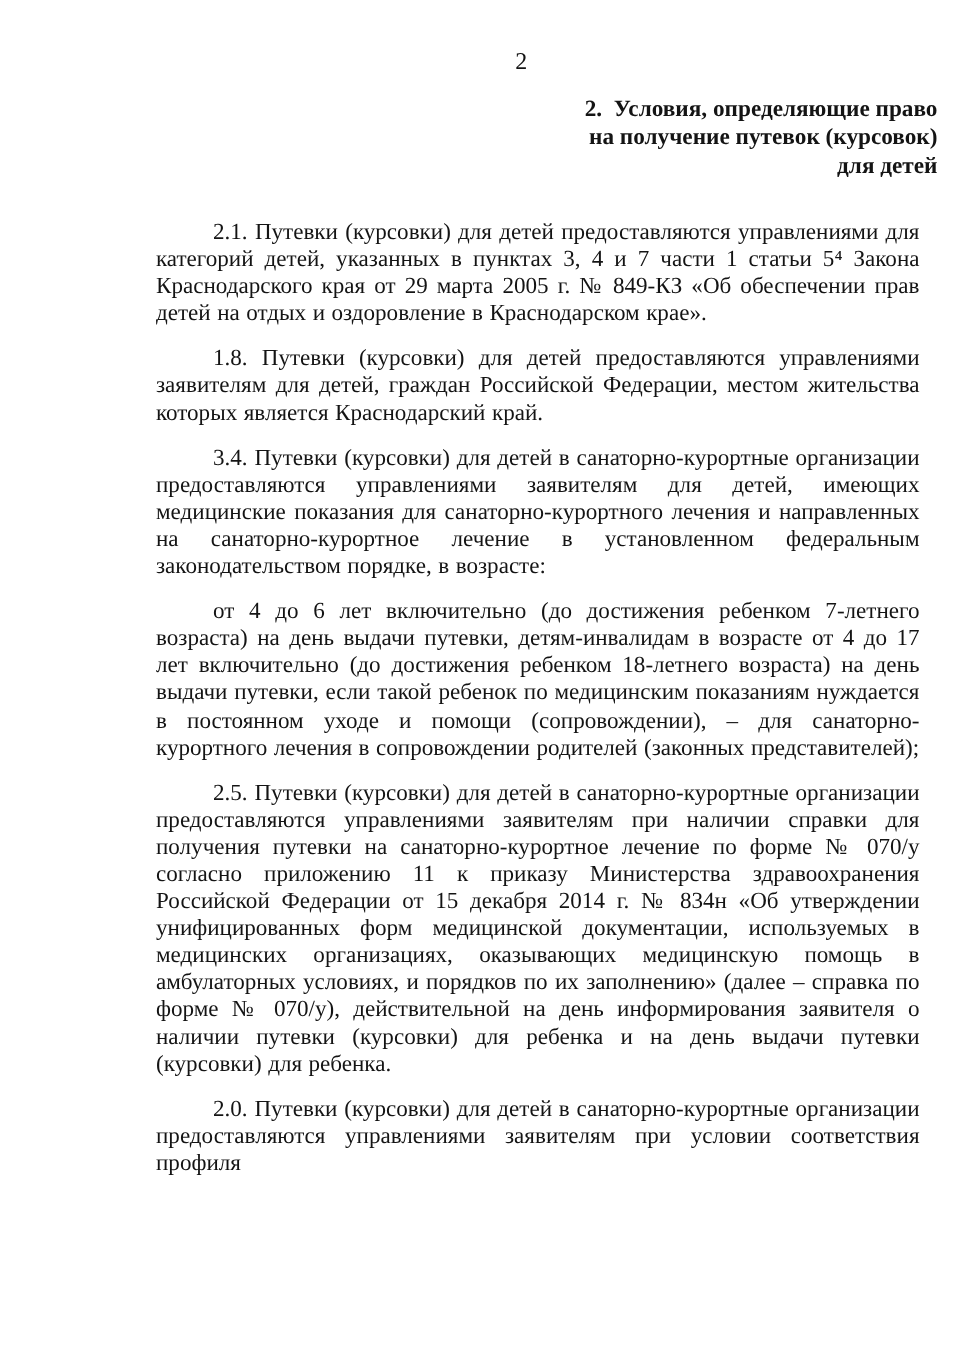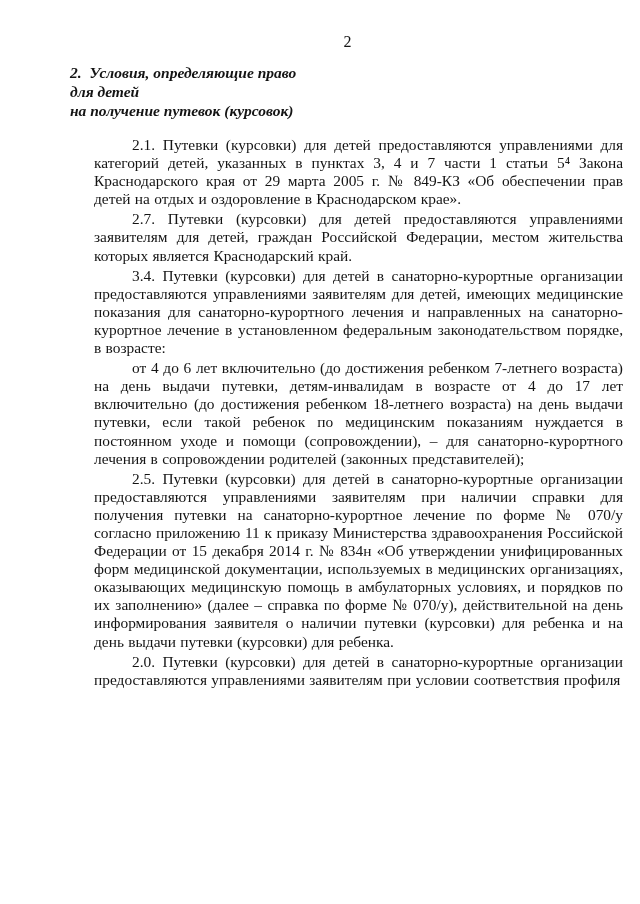--- a/index.html
+++ b/index.html
@@ -23,56 +23,55 @@
     width: 555px;
     text-align: center;
     font-size: 16px;
     line-height: 18px;
   }
   .doc-title {
     position: absolute;
     top: 63px;
     left: 70px;
     width: 555px;
-    text-align: left;
+    text-align: right;
     font-weight: bold;
     font-size: 15.5px;
     line-height: 19px;
-    font-style: italic;
   }
   .doc-body {
     position: absolute;
     top: 134px;
     left: 92px;
     width: 533px;
   }
   .para {
     font-size: 15.4px;
     line-height: 18.1px;
     text-align: justify;
     text-indent: 38px;
-    margin: 2px;
+    margin: 12px;
     word-spacing: 0.5px;
   }
 </style>
 </head>
 <body>
 
 <div class="sheet">
 
   <div class="page-number">2</div>
 
   <div class="doc-title">
     <div>2.&nbsp;&nbsp;Условия, определяющие право</div>
+    <div>на получение путевок (курсовок)</div>
     <div>для детей</div>
-    <div>на получение путевок (курсовок)</div>
   </div>
 
   <div class="doc-body">
     <p class="para">2.1. Путевки (курсовки) для детей предоставляются управлениями для категорий детей, указанных в пунктах 3, 4 и 7 части 1 статьи 5⁴ Закона Краснодарского края от 29 марта 2005 г. № 849-КЗ «Об обеспечении прав детей на отдых и оздоровление в Краснодарском крае».</p>
-    <p class="para">2.7. Путевки (курсовки) для детей предоставляются управлениями заявителям для детей, граждан Российской Федерации, местом жительства которых является Краснодарский край.</p>
+    <p class="para">1.8. Путевки (курсовки) для детей предоставляются управлениями заявителям для детей, граждан Российской Федерации, местом жительства которых является Краснодарский край.</p>
     <p class="para">3.4. Путевки (курсовки) для детей в санаторно-курортные организации предоставляются управлениями заявителям для детей, имеющих медицинские показания для санаторно-курортного лечения и направленных на санаторно-курортное лечение в установленном федеральным законодательством порядке, в возрасте:</p>
     <p class="para">от 4 до 6 лет включительно (до достижения ребенком 7-летнего возраста) на день выдачи путевки, детям-инвалидам в возрасте от 4 до 17 лет включительно (до достижения ребенком 18-летнего возраста) на день выдачи путевки, если такой ребенок по медицинским показаниям нуждается в постоянном уходе и помощи (сопровождении), – для санаторно-курортного лечения в сопровождении родителей (законных представителей);</p>
     <p class="para">2.5. Путевки (курсовки) для детей в санаторно-курортные организации предоставляются управлениями заявителям при наличии справки для получения путевки на санаторно-курортное лечение по форме № 070/у согласно приложению 11 к приказу Министерства здравоохранения Российской Федерации от 15 декабря 2014 г. № 834н «Об утверждении унифицированных форм медицинской документации, используемых в медицинских организациях, оказывающих медицинскую помощь в амбулаторных условиях, и порядков по их заполнению» (далее – справка по форме № 070/у), действительной на день информирования заявителя о наличии путевки (курсовки) для ребенка и на день выдачи путевки (курсовки) для ребенка.</p>
     <p class="para">2.0. Путевки (курсовки) для детей в санаторно-курортные организации предоставляются управлениями заявителям при условии соответствия профиля</p>
   </div>
 
 </div>
 
 </body></html>

